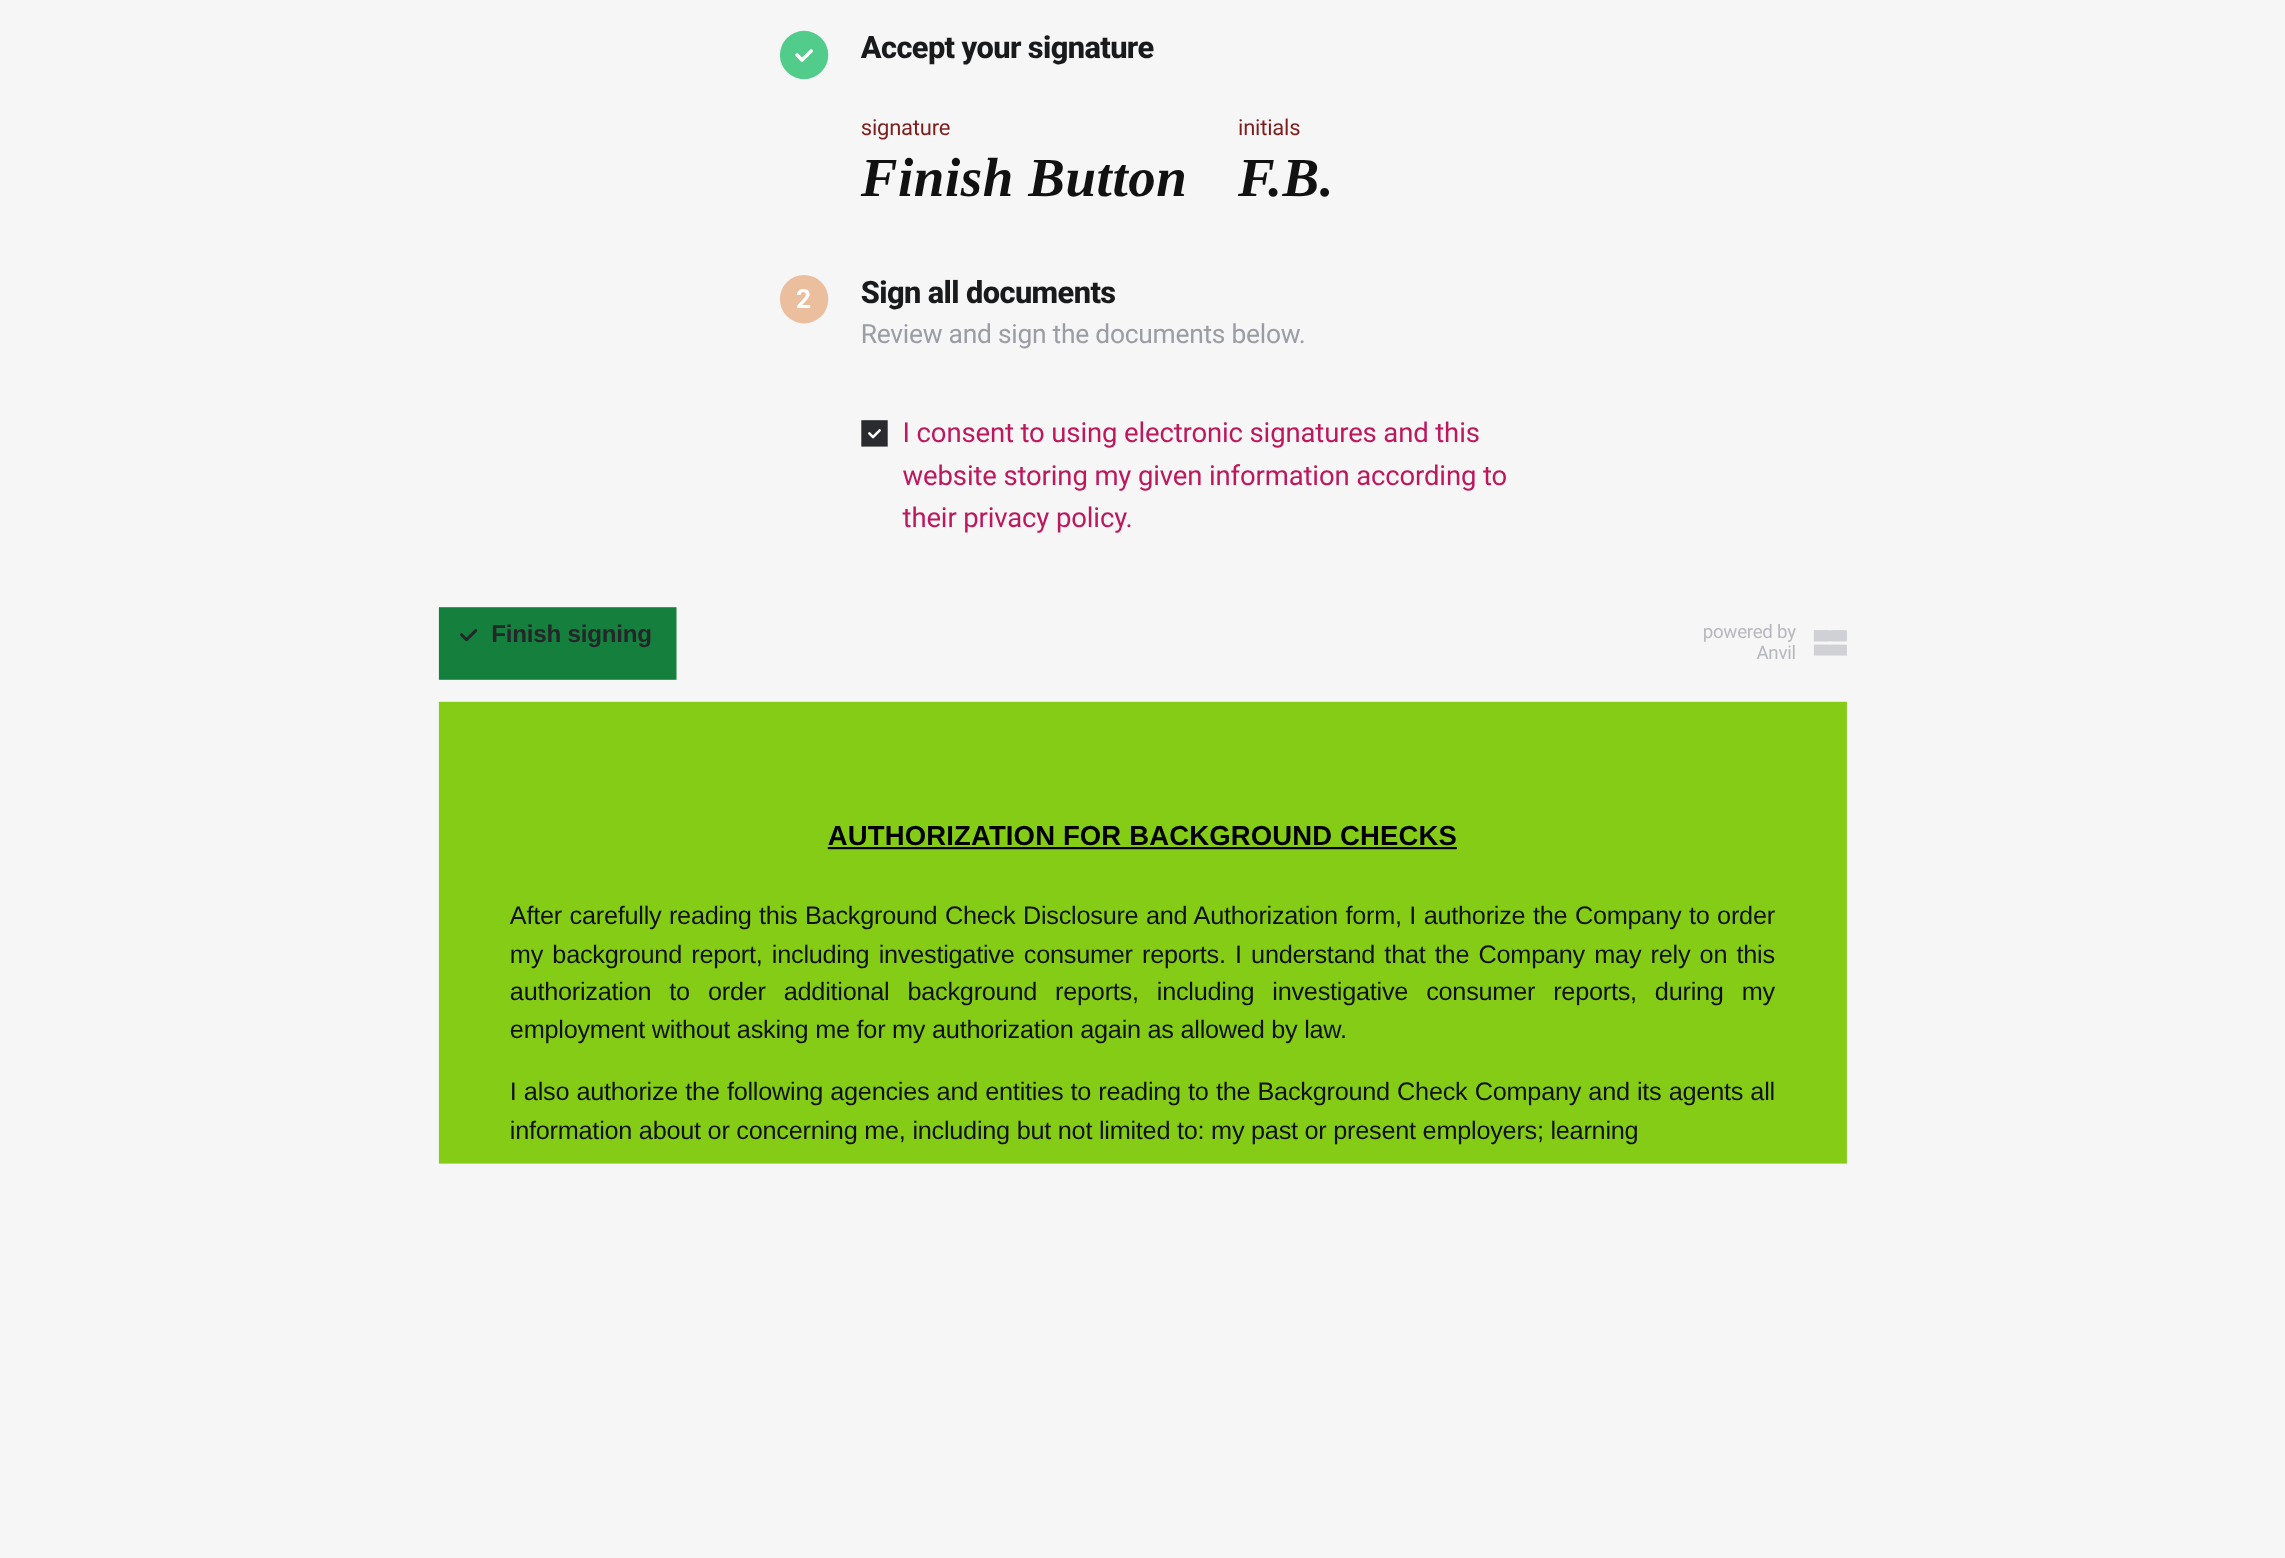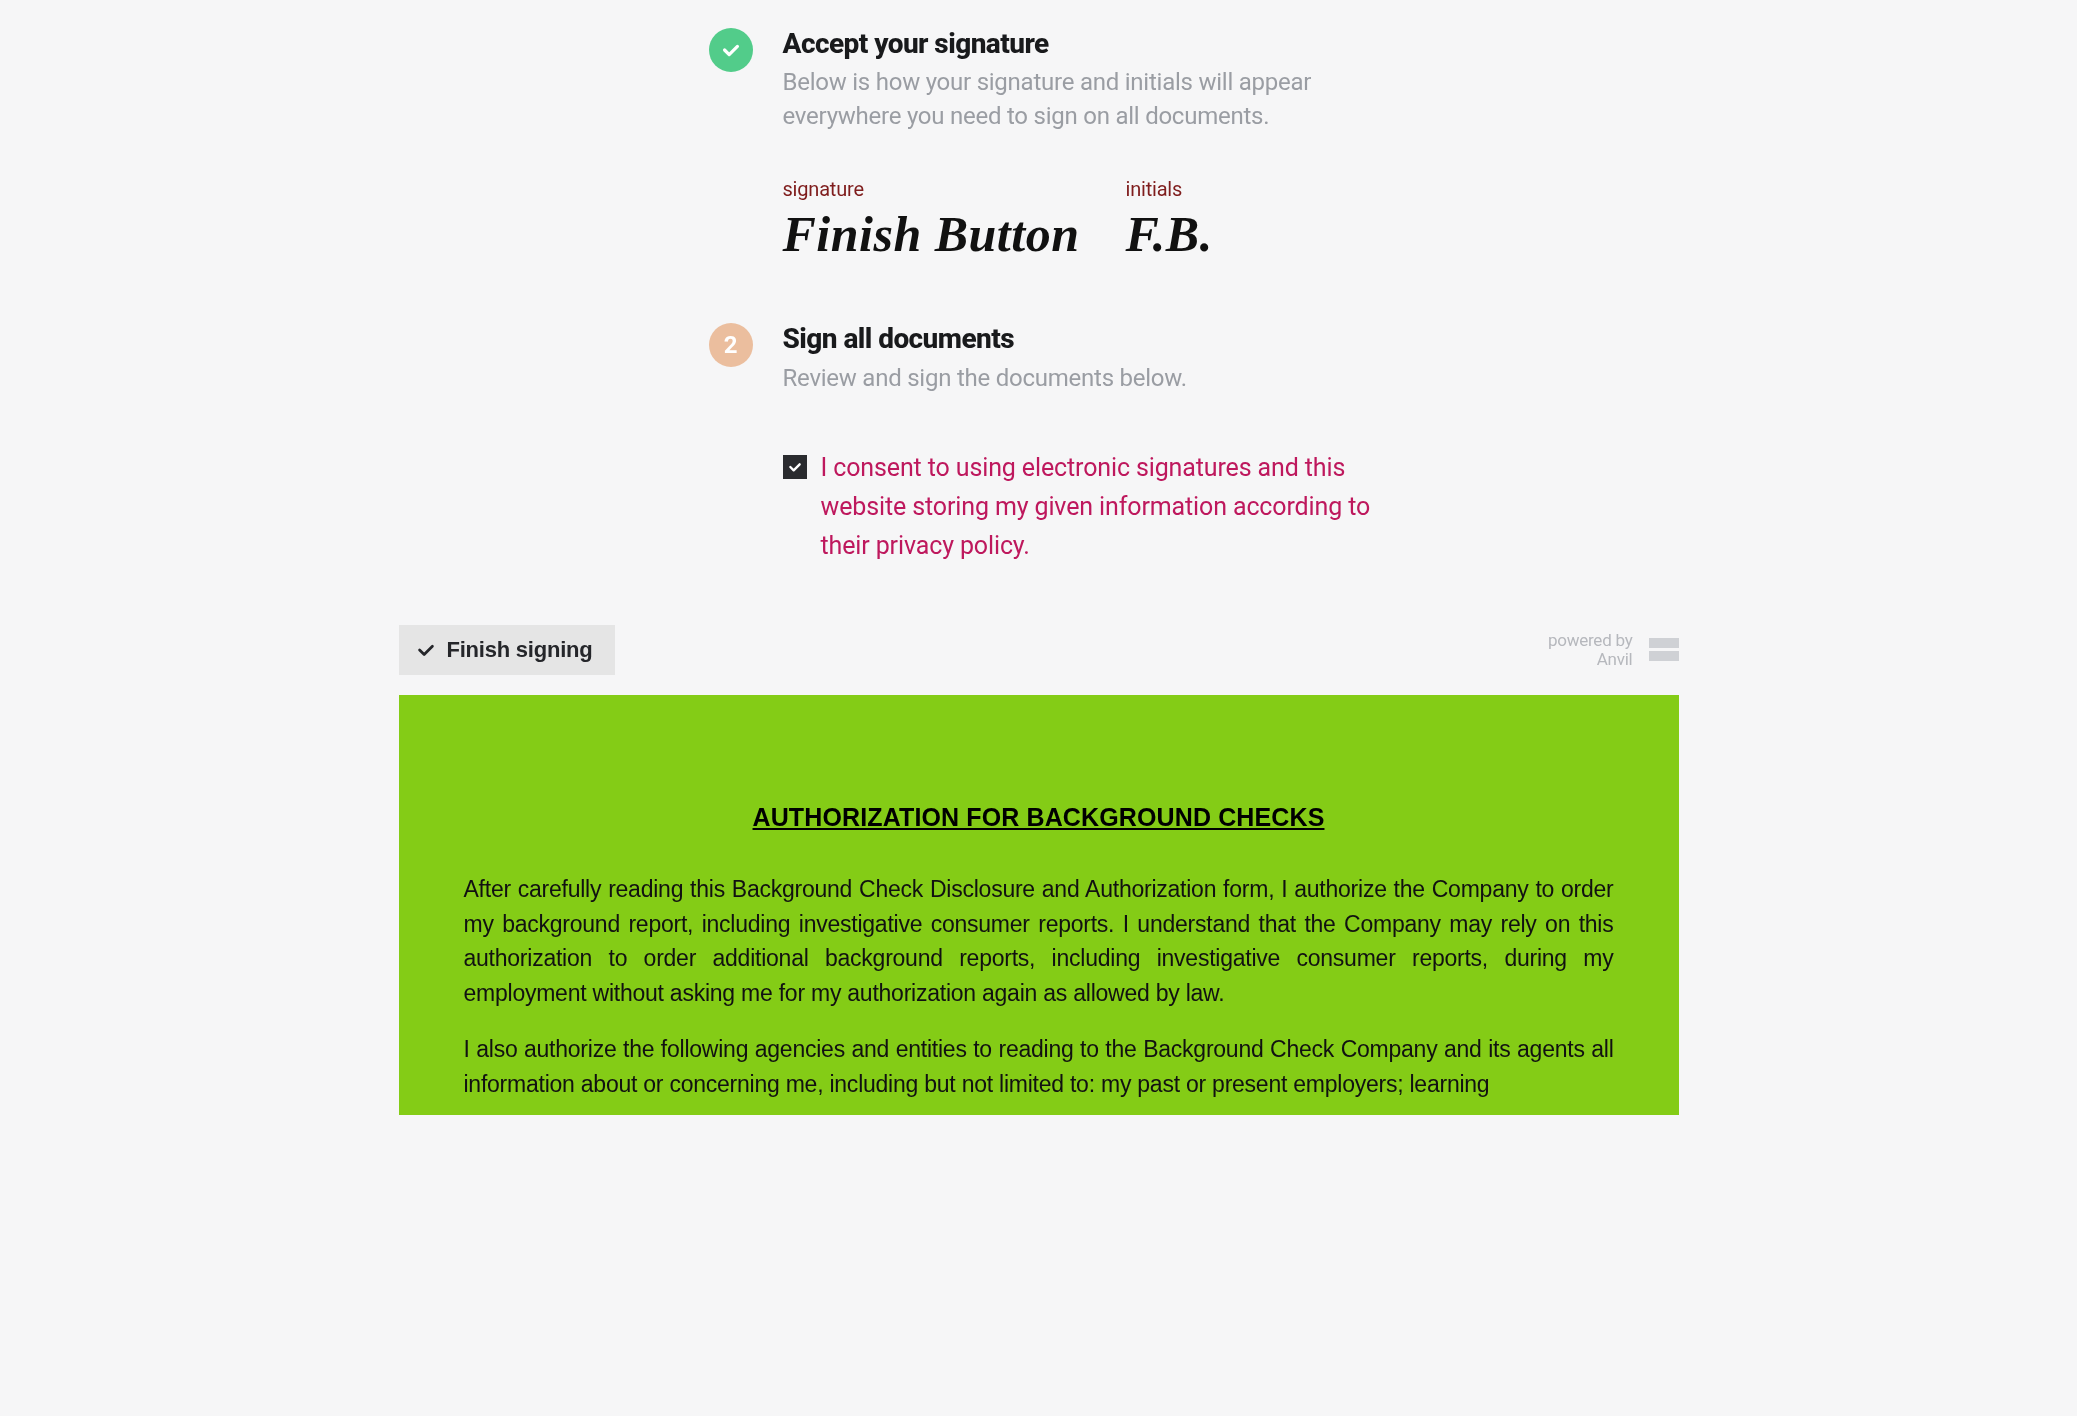--- a/index.html
+++ b/index.html
@@ -98,24 +98,24 @@
   line-height: 1.55;
   letter-spacing: -0.005em;
 }
 .toolbar {
   display: flex;
   align-items: center;
   justify-content: space-between;
   margin-top: 22px;
 }
 .finish-btn {
-  background: #e5e5e5;
+  background: #15803d;
   color: #25262a;
   border: none;
-  padding: 12px 22px 12px 16px;
+  padding: 12px 22px 28px 16px;
   font-size: 22px;
   font-weight: 700;
   display: inline-flex;
   align-items: center;
   gap: 10px;
   letter-spacing: -0.01em;
   cursor: pointer;
 }
 .powered {
   display: flex;
@@ -170,21 +170,20 @@
 <div class="container">
 
   <div class="step">
     <div class="step-badge done">
       <svg width="22" height="22" viewBox="0 0 24 24" fill="none" stroke="#fff" stroke-width="3.5" stroke-linecap="round" stroke-linejoin="round">
           <polyline points="5 12 10 17 19 8"></polyline>
         </svg>
     </div>
     <div class="step-content">
       <div class="step-title">Accept your signature</div>
-      <div class="step-sub">Below is how your signature and initials will appear everywhere you need to sign on all documents.</div>
       <div class="sig-row">
         <div>
           <div class="sig-col-label">signature</div>
           <div class="sig-val">Finish Button</div>
         </div>
         <div>
           <div class="sig-col-label">initials</div>
           <div class="sig-val">F.B.</div>
         </div>
       </div>

